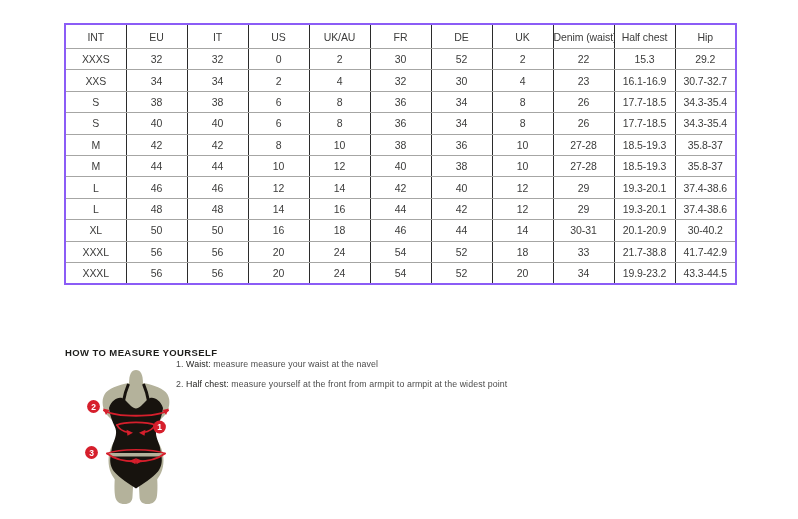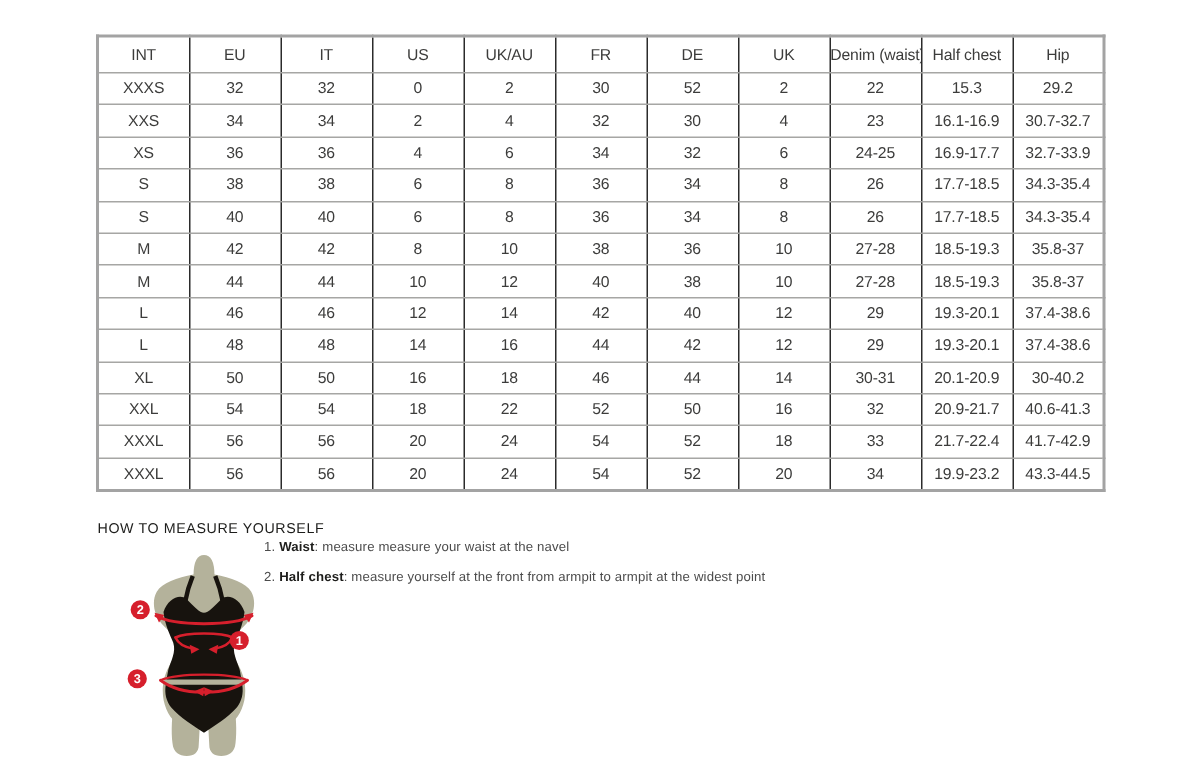--- a/index.html
+++ b/index.html
@@ -7,21 +7,21 @@
     position:relative;
     width:798px;height:519px;
     background:#ffffff;
     font-family:"Liberation Sans",sans-serif;
     overflow:hidden;
   }
   
   .size-table{
     position:absolute;left:64px;top:23px;width:673px;
     border-collapse:collapse;table-layout:fixed;
-    border:2px solid #a3a3a3;
+    border:2px solid #8b5cf6;
   }
   .size-table th,.size-table td{
     border-left:1.6px solid #2b2b2b;
     border-right:1.6px solid #2b2b2b;
     border-top:1px solid #a6a6a4;
     border-bottom:1px solid #a6a6a4;
     font-size:10.5px;
     font-weight:400;
     color:#3c3c3b;
     text-align:center;
@@ -29,29 +29,29 @@
     padding:0;
     letter-spacing:-0.1px;
     white-space:nowrap;
     overflow:hidden;
   }
   .size-table th{height:23px;}
   .size-table td{height:20.4px;}
   
   .measure-title{
     position:absolute;left:65px;top:347px;
-    font-size:9.5px;font-weight:400;letter-spacing:.4px;
+    font-size:9.5px;font-weight:700;letter-spacing:.4px;
     color:#1d1d1b;
   }
   .steps{position:absolute;left:176px;top:360px;width:380px;}
   .step{
     font-size:8.8px;color:#4c4c4c;
     margin-bottom:10.5px;letter-spacing:.1px;line-height:9.5px;
   }
-  .step b{color:#1d1d1b;font-weight:700;}
+  .step b{color:#1d1d1b;font-weight:400;}
   .figure-wrap{position:absolute;left:79px;top:368px;width:114px;height:141px;}
   .figure-wrap svg{display:block;width:114px;height:141px;}
   .badge-num{
     font-family:"Liberation Sans",sans-serif;
     font-size:8.5px;font-weight:700;fill:#ffffff;
   }
 </style>
 </head>
 <body>
 
@@ -94,33 +94,20 @@
           <td>2</td>
           <td>4</td>
           <td>32</td>
           <td>30</td>
           <td>4</td>
           <td>23</td>
           <td>16.1-16.9</td>
           <td>30.7-32.7</td>
         </tr>
         <tr>
-          <td>XS</td>
-          <td>36</td>
-          <td>36</td>
-          <td>4</td>
-          <td>6</td>
-          <td>34</td>
-          <td>32</td>
-          <td>6</td>
-          <td>24-25</td>
-          <td>16.9-17.7</td>
-          <td>32.7-33.9</td>
-        </tr>
-        <tr>
           <td>S</td>
           <td>38</td>
           <td>38</td>
           <td>6</td>
           <td>8</td>
           <td>36</td>
           <td>34</td>
           <td>8</td>
           <td>26</td>
           <td>17.7-18.5</td>
@@ -198,43 +185,30 @@
           <td>16</td>
           <td>18</td>
           <td>46</td>
           <td>44</td>
           <td>14</td>
           <td>30-31</td>
           <td>20.1-20.9</td>
           <td>30-40.2</td>
         </tr>
         <tr>
-          <td>XXL</td>
-          <td>54</td>
-          <td>54</td>
-          <td>18</td>
-          <td>22</td>
-          <td>52</td>
-          <td>50</td>
-          <td>16</td>
-          <td>32</td>
-          <td>20.9-21.7</td>
-          <td>40.6-41.3</td>
-        </tr>
-        <tr>
           <td>XXXL</td>
           <td>56</td>
           <td>56</td>
           <td>20</td>
           <td>24</td>
           <td>54</td>
           <td>52</td>
           <td>18</td>
           <td>33</td>
-          <td>21.7-22.4</td>
+          <td>21.7-38.8</td>
           <td>41.7-42.9</td>
         </tr>
         <tr>
           <td>XXXL</td>
           <td>56</td>
           <td>56</td>
           <td>20</td>
           <td>24</td>
           <td>54</td>
           <td>52</td>

